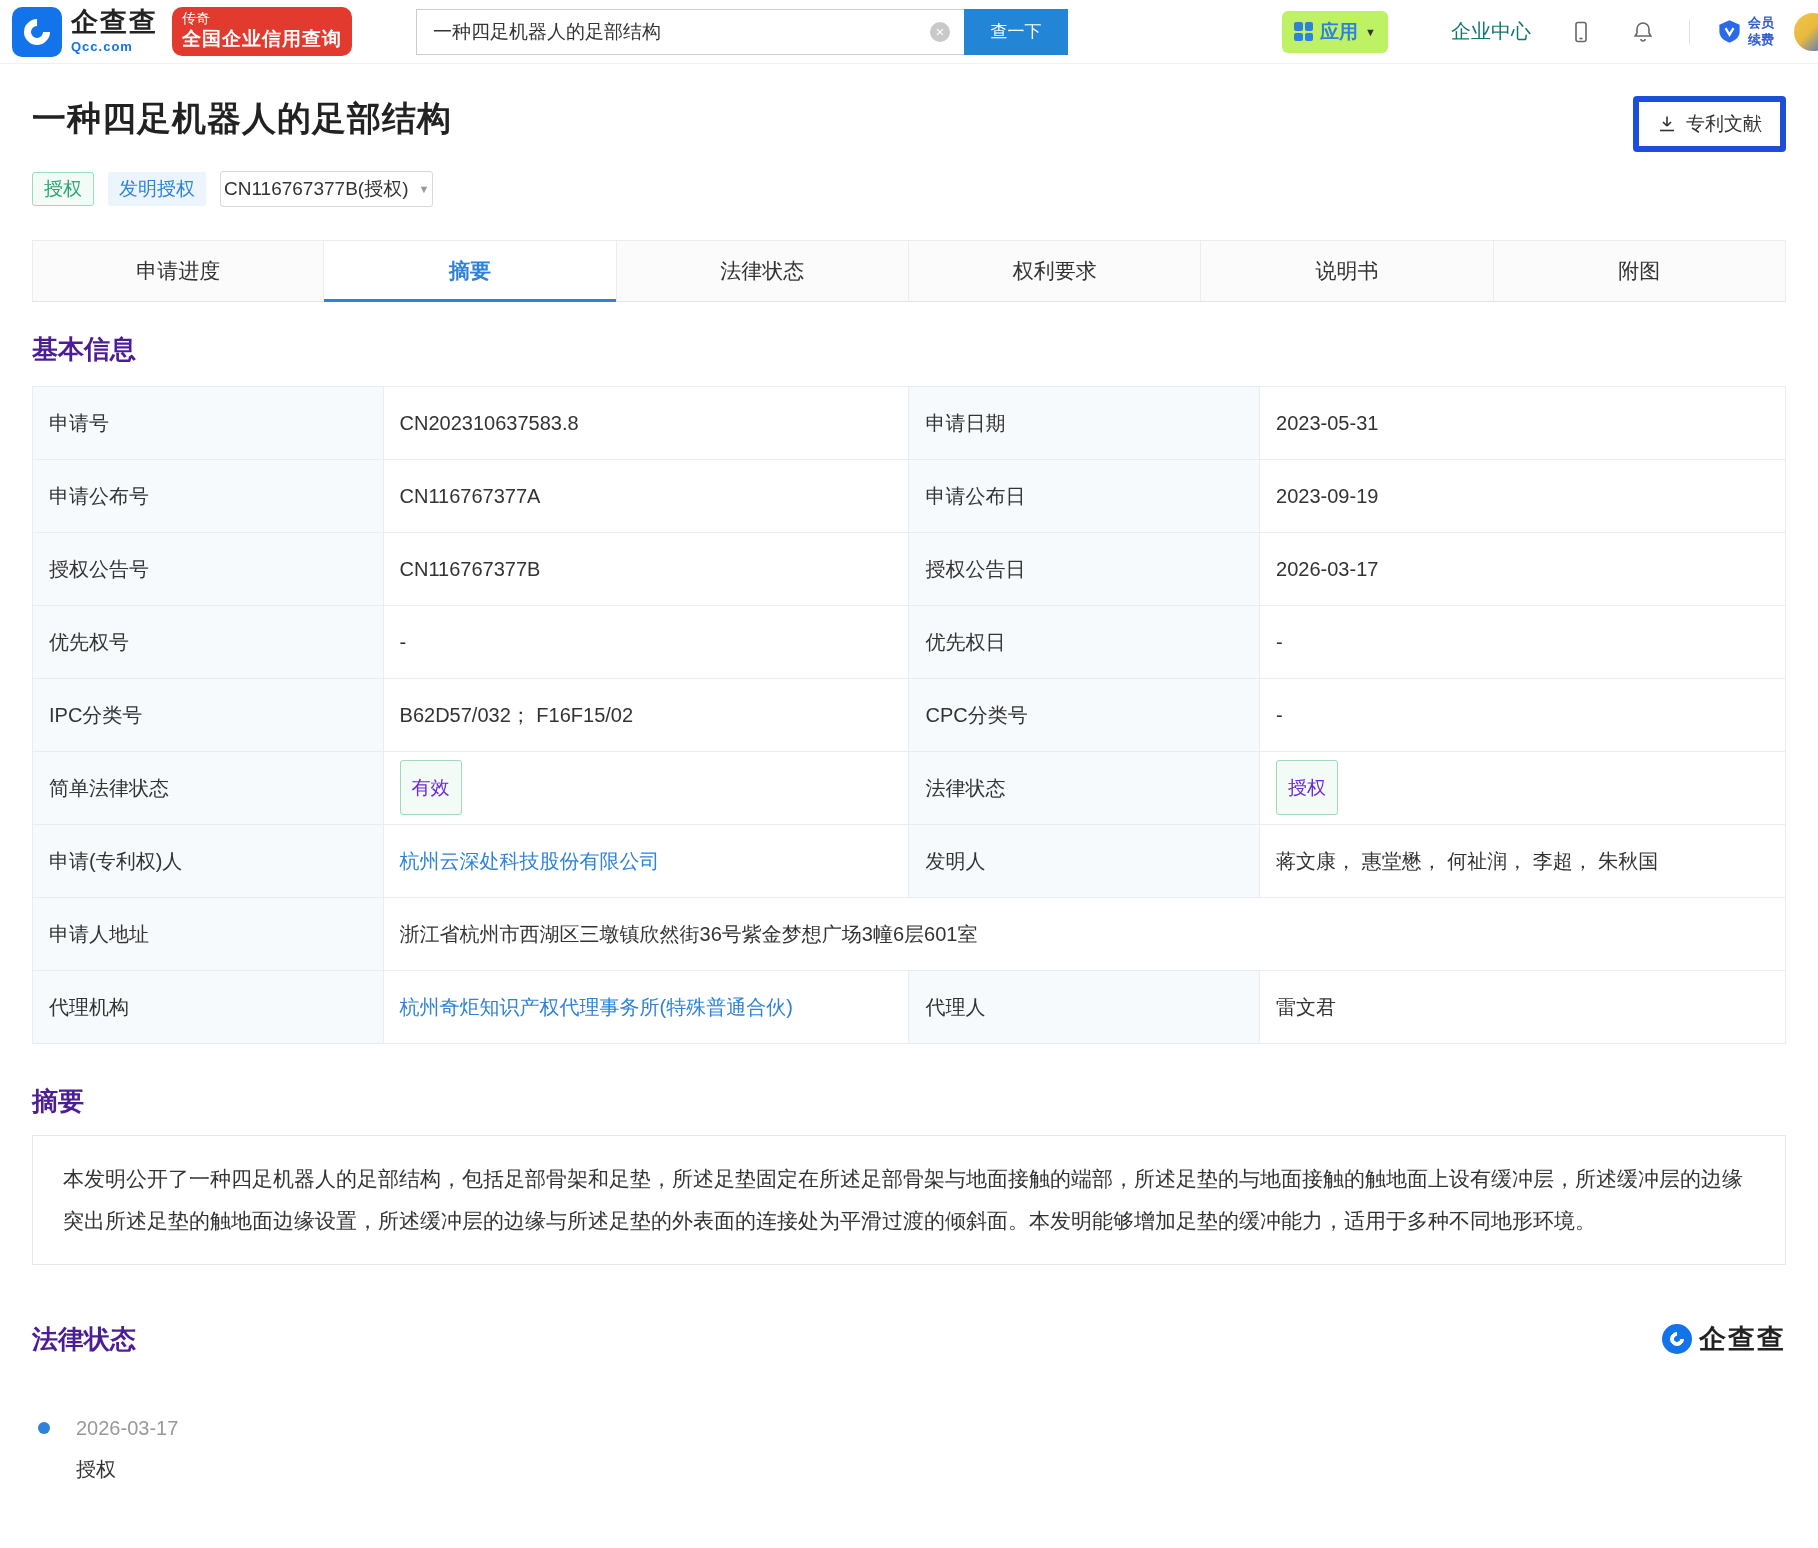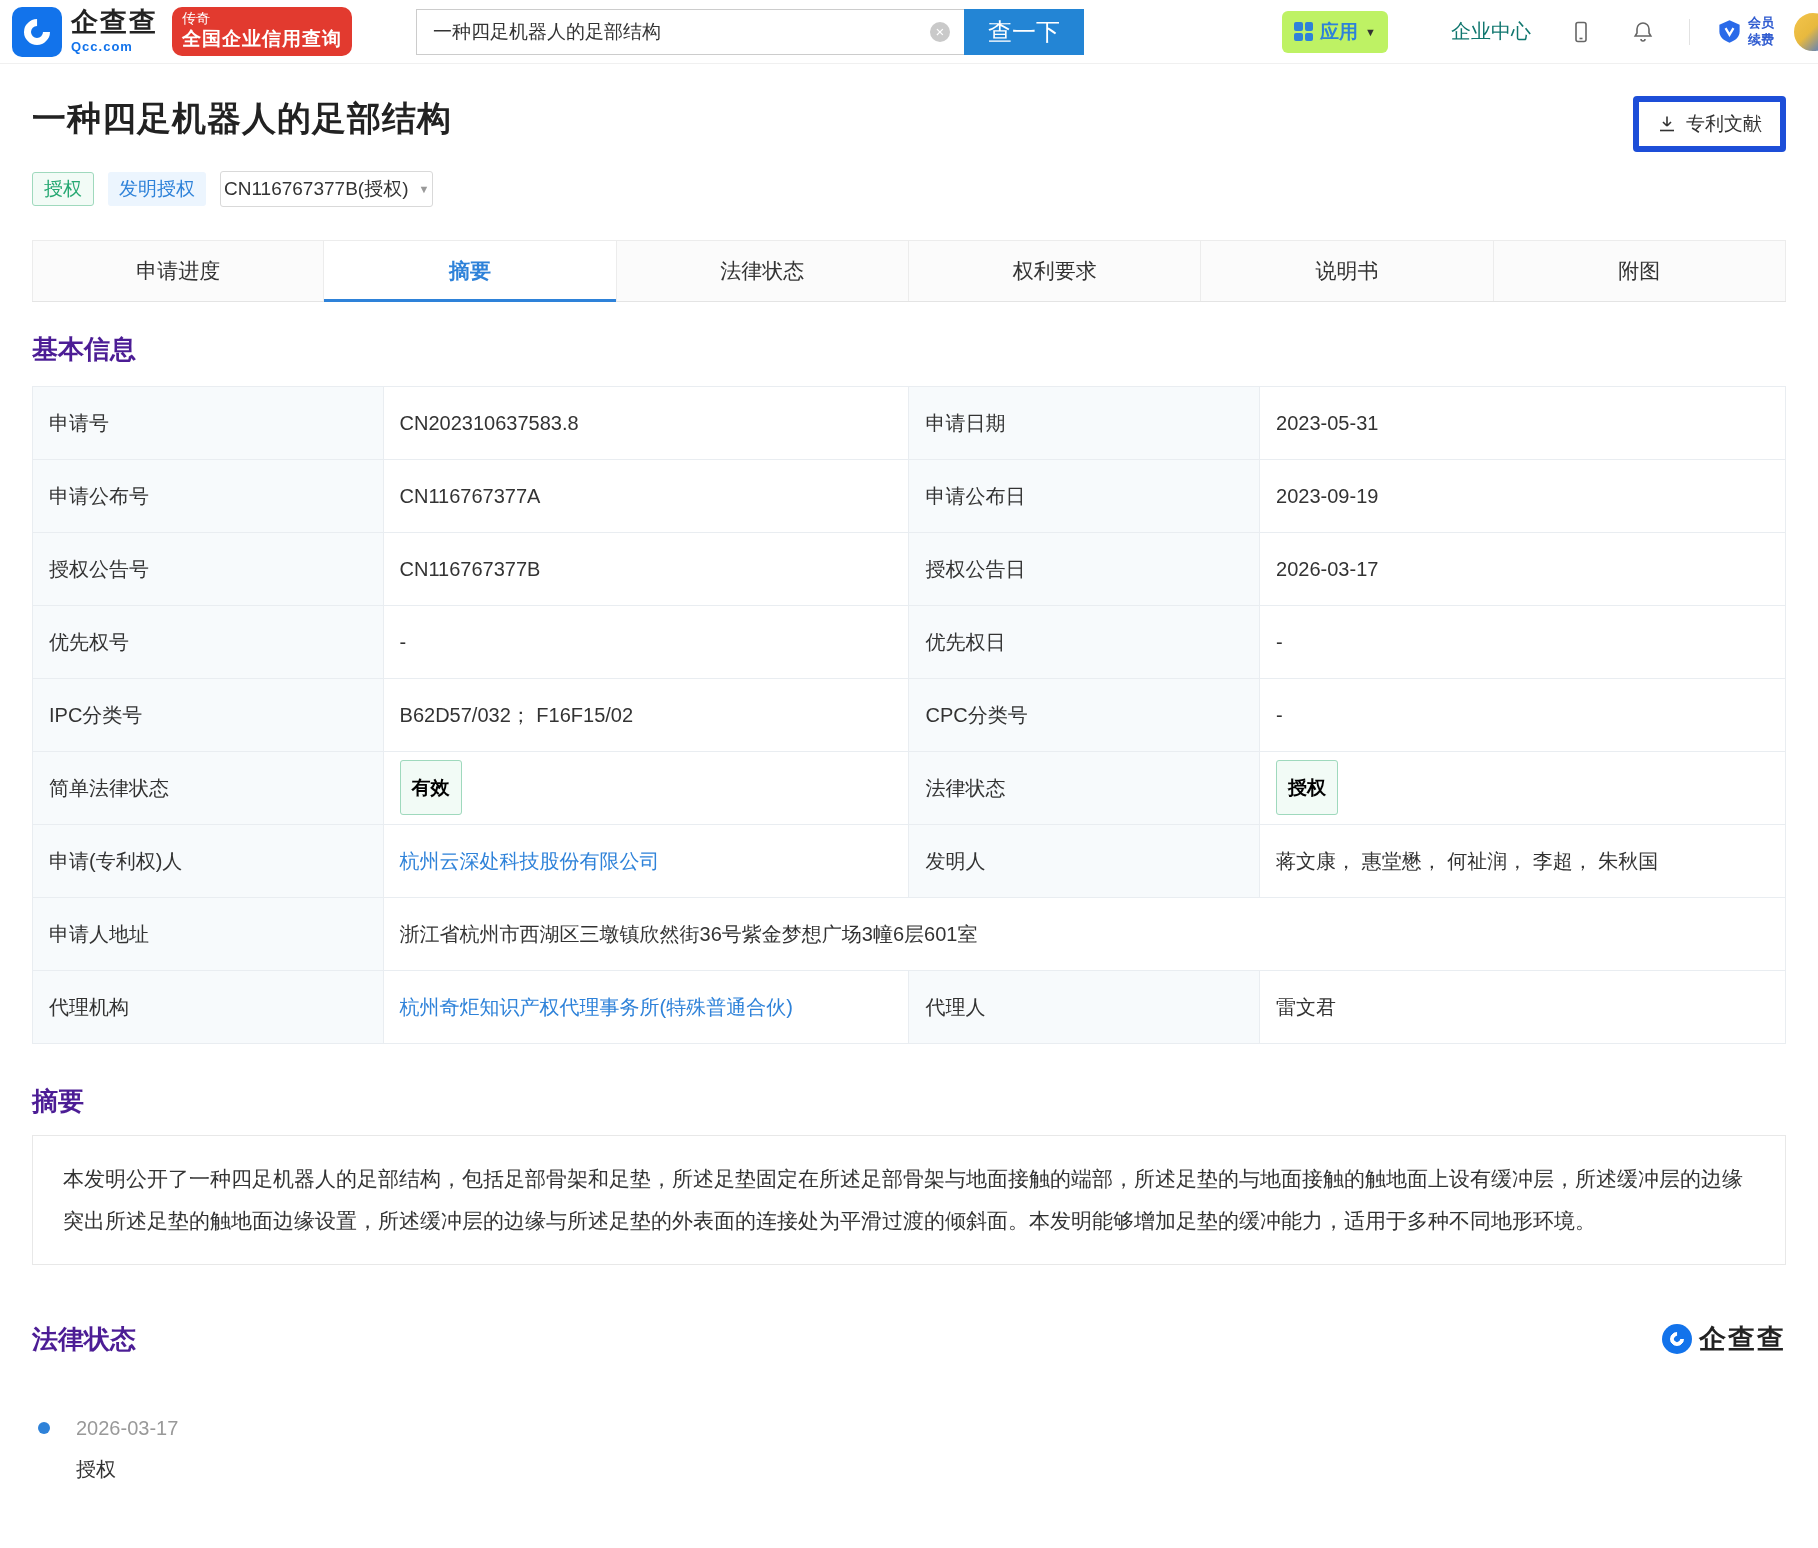--- a/index.html
+++ b/index.html
@@ -18,21 +18,21 @@
   .logo-brand { font-size:27px; font-weight:700; color:#222; letter-spacing:2px; line-height:1; }
   .logo-domain { font-size:13px; color:#1273eb; font-weight:700; letter-spacing:1px; margin-top:3px; }
   .promo { margin-left:14px; background:#e23a2f; color:#fff; padding:3px 10px 5px; border-radius:10px; }
   .promo-tag { font-size:14px; line-height:1.2; }
   .promo-text { font-size:19px; font-weight:700; line-height:1.25; letter-spacing:1px; }
 
   .searchbar { display:flex; margin-left:64px; height:46px; }
   .search-input-wrap { position:relative; }
   .search-input { width:548px; height:46px; border:1px solid #ccc; border-right:none; padding:0 44px 0 16px; font-size:19px; color:#333; outline:none; font-family:inherit; }
   .clear-icon { position:absolute; right:14px; top:13px; width:20px; height:20px; background:#c9c9c9; color:#fff; border-radius:50%; text-align:center; line-height:19px; font-size:15px; cursor:pointer; }
-  .search-btn { width:120px; height:46px; background:#2385d5; color:#fff; border:none; font-size:24px; cursor:pointer; font-family:inherit; }
+  .search-btn { width:104px; height:46px; background:#2385d5; color:#fff; border:none; font-size:17px; cursor:pointer; font-family:inherit; }
 
   .topnav { margin-left:auto; display:flex; align-items:center; padding-right:44px; }
   .apps-pill { background:#bef264; border-radius:6px; padding:8px 12px; display:flex; align-items:center; color:#2e82d9; font-weight:700; font-size:19px; cursor:pointer; }
   .grid-icon { width:19px; height:19px; display:grid; grid-template-columns:1fr 1fr; gap:2px; margin-right:7px; }
   .grid-icon span { background:#2e82d9; border-radius:2px; }
   .pill-caret { color:#333; font-size:11px; margin-left:7px; }
   .enterprise { font-size:20px; color:#0f766e; margin-left:63px; cursor:pointer; }
   .icon-btn { margin-left:38px; cursor:pointer; display:flex; align-items:center; }
   .divider { width:1px; height:26px; background:#e2e2e2; margin-left:34px; }
   .member { display:flex; align-items:center; margin-left:26px; cursor:pointer; }
@@ -66,21 +66,21 @@
   .h-basic { margin-top:30px; }
   .h-abstract { margin-top:40px; }
 
   
   .info-table { width:100%; border-collapse:collapse; table-layout:fixed; margin-top:19px; }
   .info-table td { border:1px solid #e9edf1; height:73px; font-size:20px; padding:10px 16px; vertical-align:middle; color:#333; }
   td.lbl { background:#f7fafc; width:20%; }
   td.val { background:#fff; width:30%; }
   .link { color:#2e82d9; text-decoration:none; cursor:pointer; }
   .badge-blue-cell { color:#2e82d9; background:#e9f3fe; border:1px solid #cfe4fa; font-size:19px; padding:4px 11px; border-radius:3px; }
-  .badge-green-cell { color:#000000; border:1px solid #9fd9bd; background:#f2fbf6; font-size:19px; padding:16px 11px; border-radius:3px;font-weight:bold; }
+  .badge-green-cell { color:#6d28d9; border:1px solid #9fd9bd; background:#f2fbf6; font-size:19px; padding:16px 11px; border-radius:3px; }
 
   
   .abstract-box { border:1px solid #e8e8e8; padding:22px 30px; font-size:21px; line-height:2.0; color:#333; margin-top:16px; }
 
   
   .legal-head { display:flex; align-items:center; margin-top:56px; }
   .qcc-watermark { margin-left:auto; display:flex; align-items:center; gap:7px; }
   .mini-logo { width:30px; height:30px; border-radius:50%; background:#1273eb; display:flex; align-items:center; justify-content:center; }
   .mini-c { width:14px; height:14px; border:4px solid #fff; border-right-color:transparent; border-radius:50%; transform:rotate(-45deg); }
   .wm-text { font-size:27px; font-weight:700; color:#222; letter-spacing:2px; }

